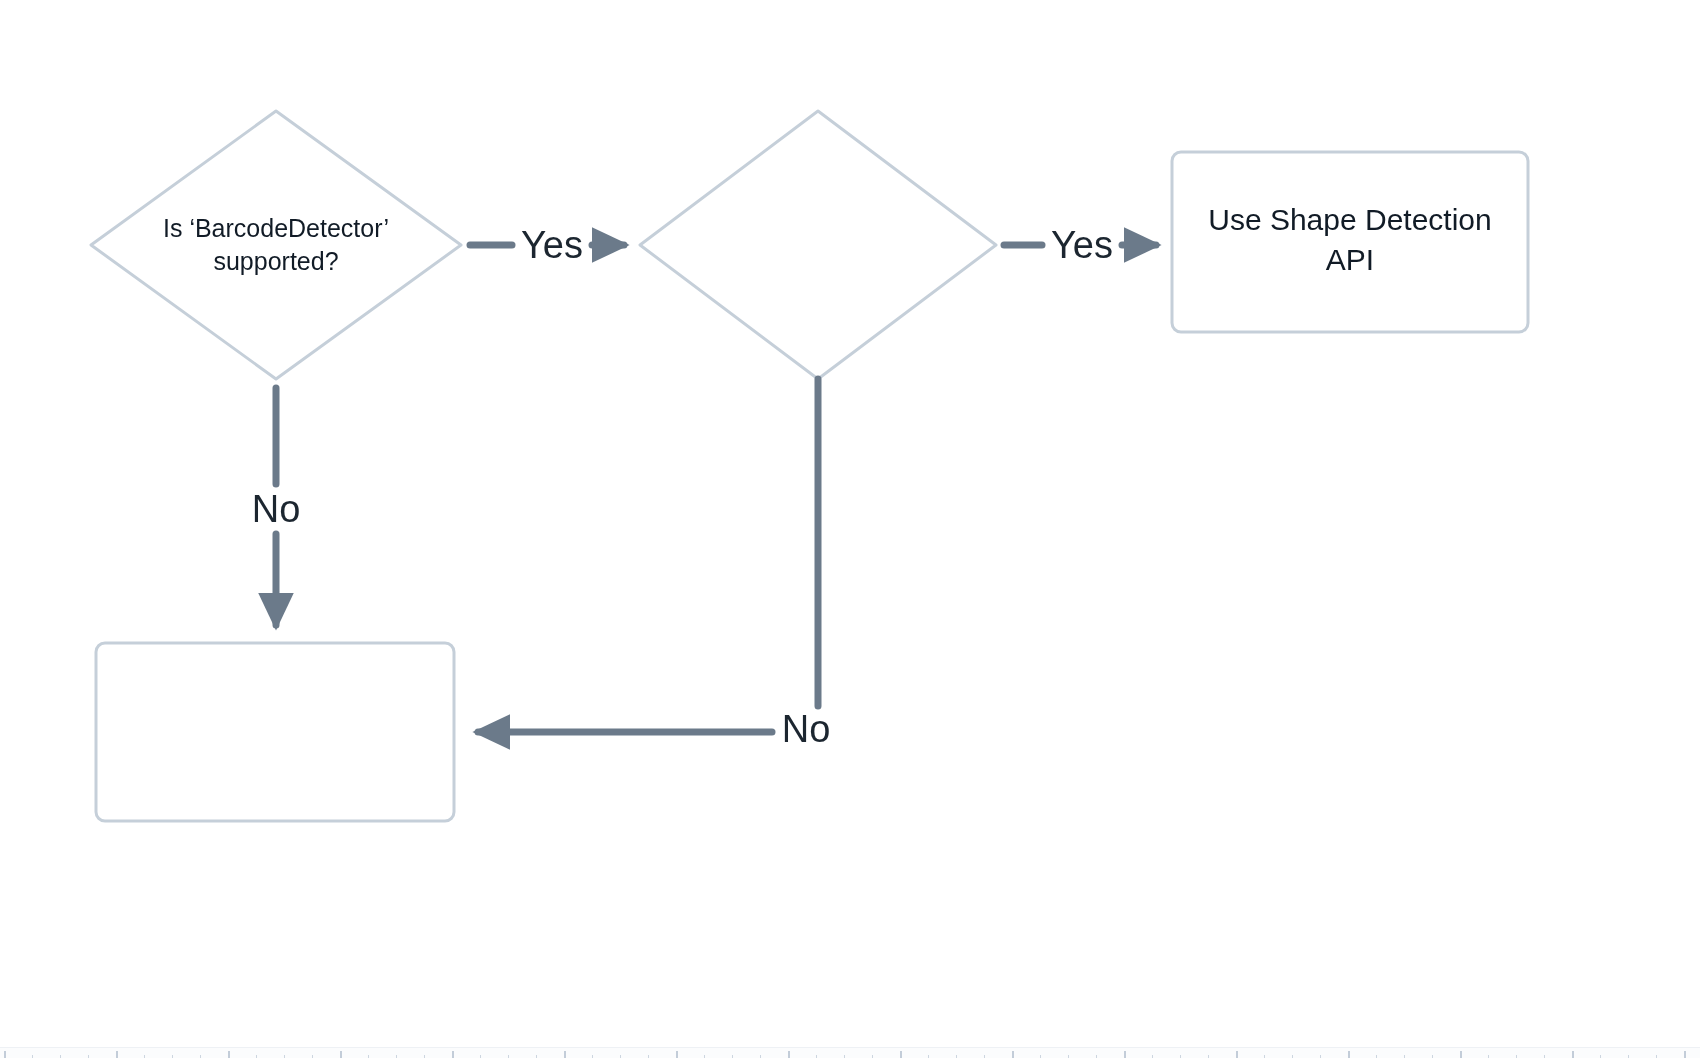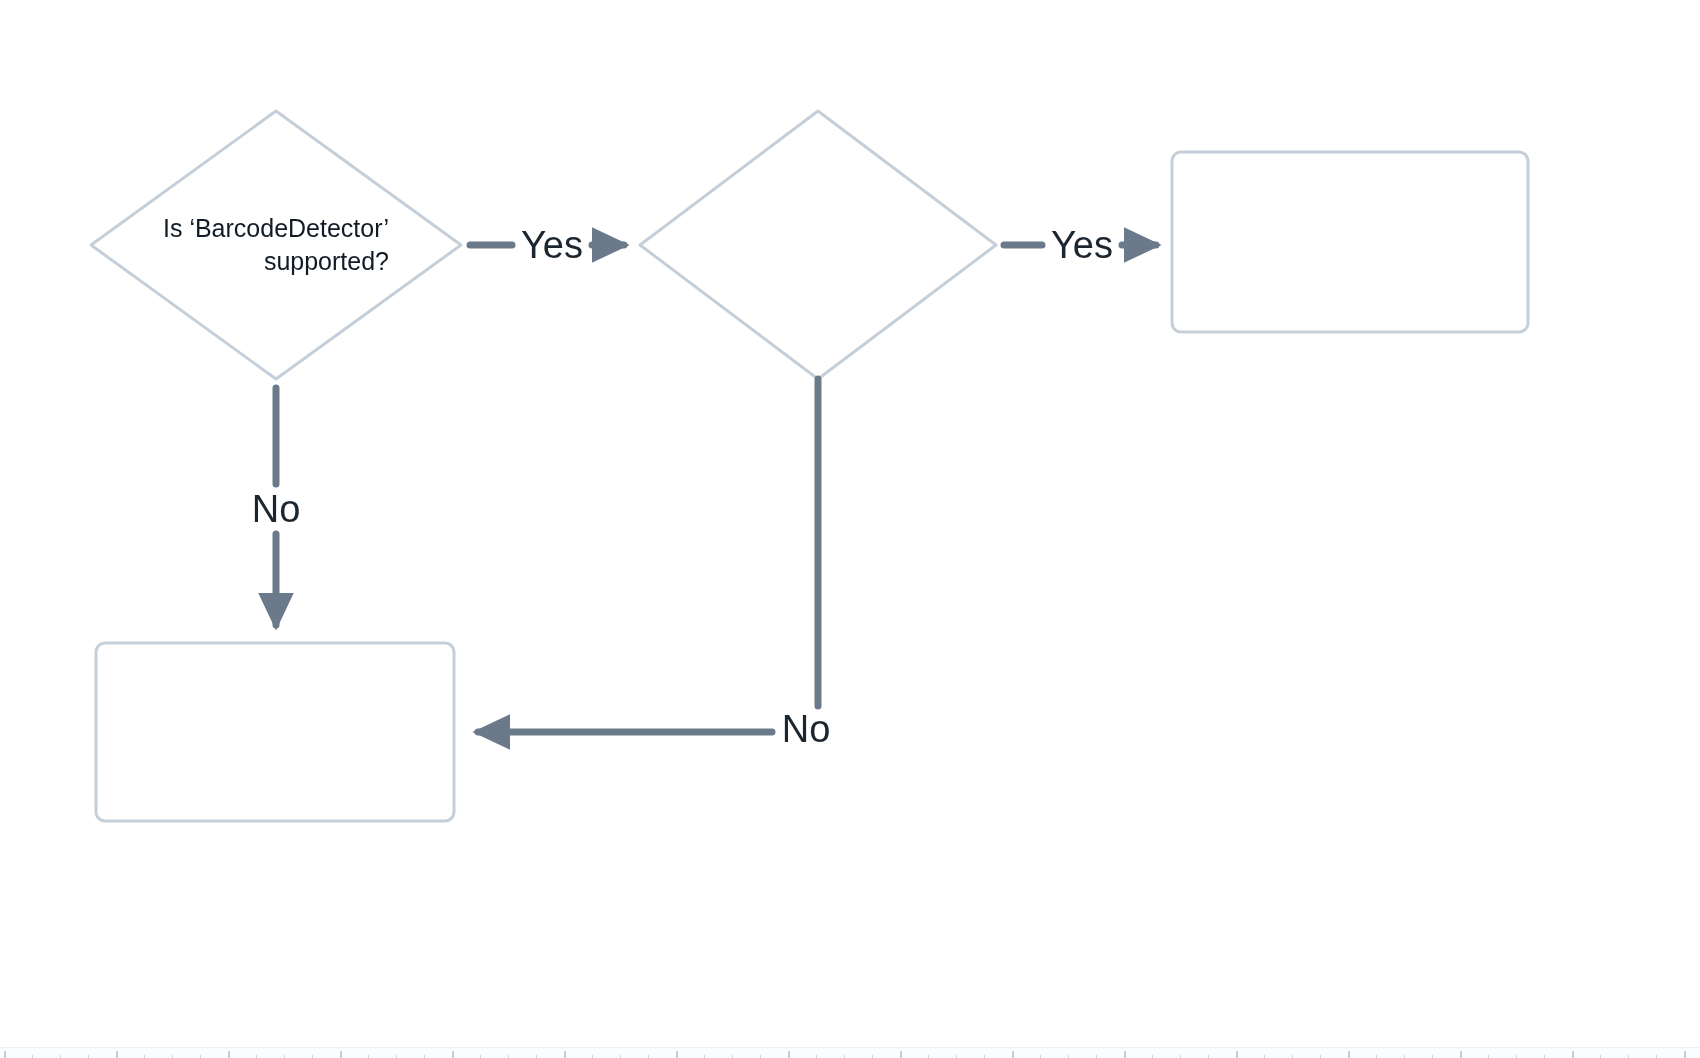--- a/index.html
+++ b/index.html
@@ -48,21 +48,21 @@
     position: absolute;
     display: flex;
     align-items: center;
     justify-content: center;
     color: #1c2630;
     font-size: 38px;
     background: #ffffff;
     line-height: 1;
   }
   
-  #label-decision-barcode { left: 92px;  top: 170px; width: 368px; height: 150px; text-align: right; }
+  #label-decision-barcode { left: 92px;  top: 170px; width: 368px; height: 150px; }
   #label-decision-formats { left: 640px; top: 170px; width: 356px; height: 150px; }
   #label-process-shape-api{ left: 1175px; top: 185px; width: 350px; height: 110px; }
   #label-process-fallback { left: 98px;  top: 690px; width: 352px; height: 88px; }
   
   #edge-label-yes-1 { left: 516px;  top: 226px; width: 72px;  height: 38px; }
   #edge-label-yes-2 { left: 1046px; top: 226px; width: 72px;  height: 38px; }
   #edge-label-no-1  { left: 247px;  top: 490px; width: 58px;  height: 38px; }
   #edge-label-no-2  { left: 777px;  top: 710px; width: 58px;  height: 38px; }
   #ruler-strip {
     position: absolute;
@@ -127,20 +127,22 @@
     <g>
       <path d="M 818 379 L 818 706" fill="none" stroke="#6b7a8a" stroke-width="7" stroke-linecap="round"></path>
       <path d="M 772 732 L 478 732" fill="none" stroke="#6b7a8a" stroke-width="7" stroke-linecap="round" marker-end="url(#arrowhead-left)"></path>
     </g>
   </svg>
 
   <div class="node-label decision-label" id="label-decision-barcode">Is ‘BarcodeDetector’
 supported?</div>
 
 
+  <div class="node-label process-label" id="label-process-shape-api">Use Shape Detection
+API</div>
 
 
   <div class="edge-label" id="edge-label-yes-1">Yes</div>
 
   <div class="edge-label" id="edge-label-yes-2">Yes</div>
 
   <div class="edge-label" id="edge-label-no-1">No</div>
 
   <div class="edge-label" id="edge-label-no-2">No</div>
 

